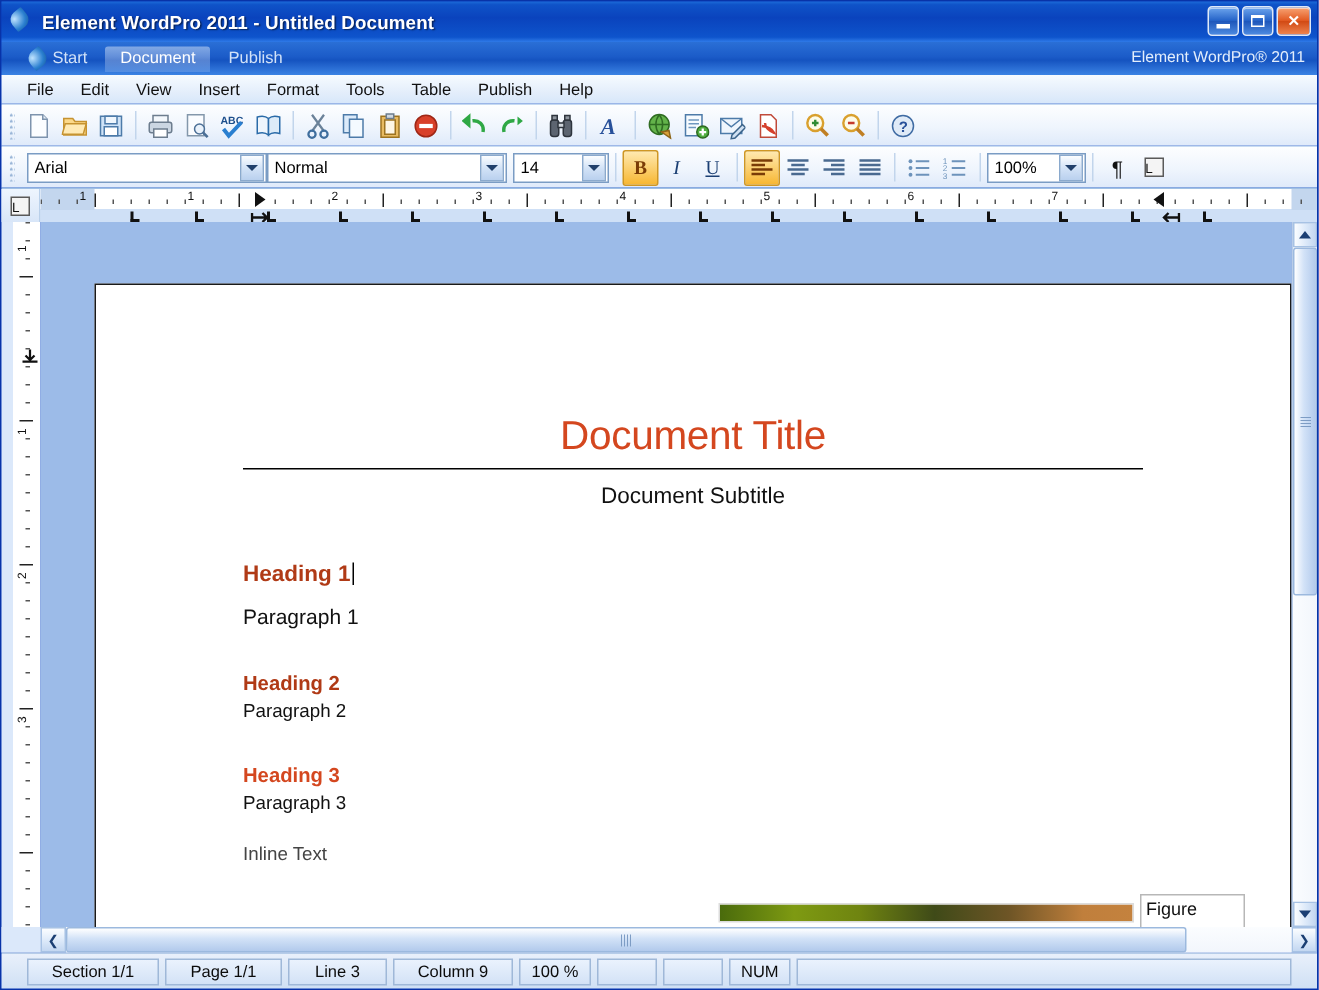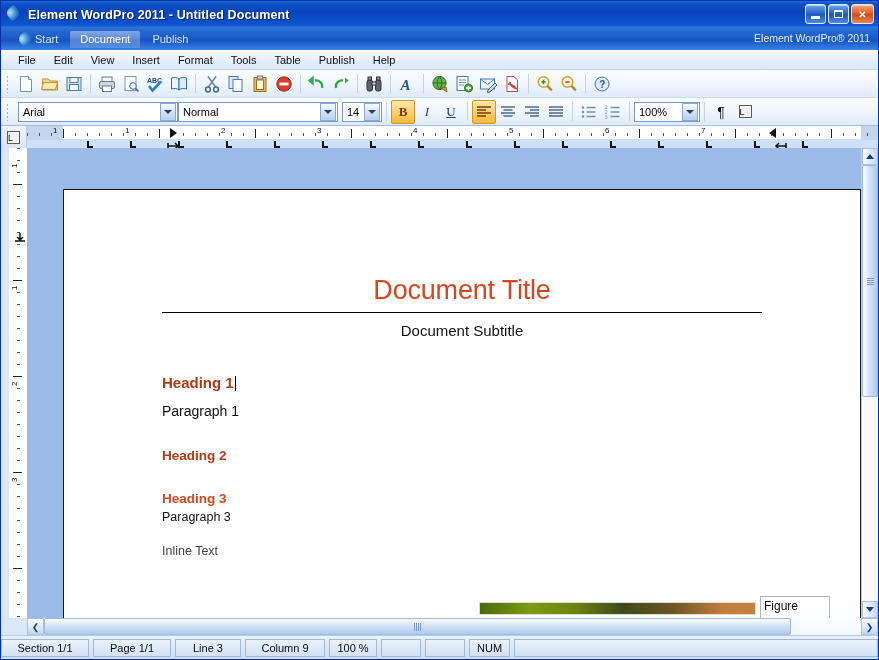--- a/index.html
+++ b/index.html
@@ -298,21 +298,21 @@
     width:7px;height:8px;
     background-image: linear-gradient(to right,#7d9cc4 1px, transparent 1px);
     background-size:2px 8px;
   }
 
   
   .statusbar {
     flex:0 0 24px; height:24px;
     background: linear-gradient(to bottom,#e9f0fb,#cfe0f4);
     display:flex; align-items:center; gap:4px;
-    padding:0 0;
+    padding:0 17px;
     border-top:1px solid #b6cce8;
   }
   .st-cell {
     height:18px; border:1px solid #9fb8d8;
     background: linear-gradient(to bottom,#eaf2fd,#d3e2f6);
     display:flex; align-items:center; justify-content:center;
     font-size:11px; color:#0b0b0b;
     padding:0 7px; white-space:nowrap;
   }
   .st-grow { flex:1; }
@@ -548,21 +548,21 @@
         </span>
     </div>
 
     <div class="combo" style="width:160px;">
       <span class="cap">Normal</span>
       <span class="arrow-box">
           <span class="caret-d"></span>
         </span>
     </div>
 
-    <div class="combo" style="width:40px;margin-left:4px;">
+    <div class="combo" style="width:64px;margin-left:4px;">
       <span class="cap">14</span>
       <span class="arrow-box">
           <span class="caret-d"></span>
         </span>
     </div>
 
     <div class="tb-sep"></div>
 
     <div class="fmt-btn on" style="font-weight:bold;font-family:'Liberation Serif',serif;color:#7a3c07;">B</div>
     <div class="fmt-btn" style="font-style:italic;font-family:'Liberation Serif',serif;">I</div>
@@ -795,20 +795,21 @@
       <div class="page">
         <div class="pagecontent">
           <div class="doc-title">Document Title</div>
           <div class="titlerule"></div>
           <div class="doc-subtitle">Document Subtitle</div>
 
           <div class="h1"><span>Heading 1</span><span class="caret-bar"></span></div>
           <div class="para">Paragraph 1</div>
 
           <div class="h2">Heading 2</div>
+          <div class="para2">Paragraph 2</div>
 
           <div class="h3">Heading 3</div>
           <div class="para3">Paragraph 3</div>
 
           <div class="inline-row">Inline Text</div>
         </div>
         <div class="figure-img"></div>
         <div class="figure-box">Figure</div>
       </div>
     </div>

